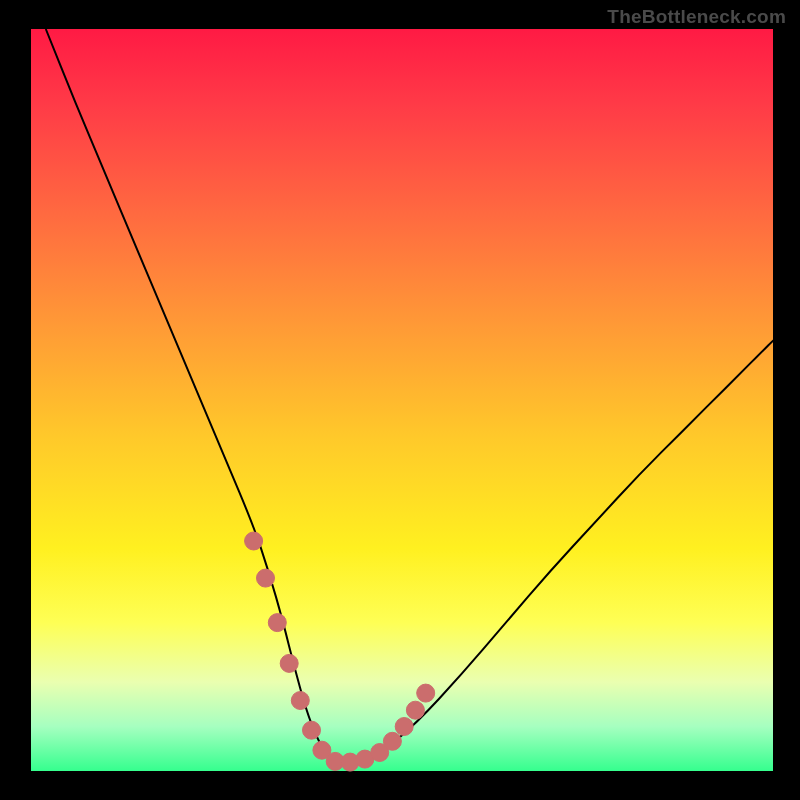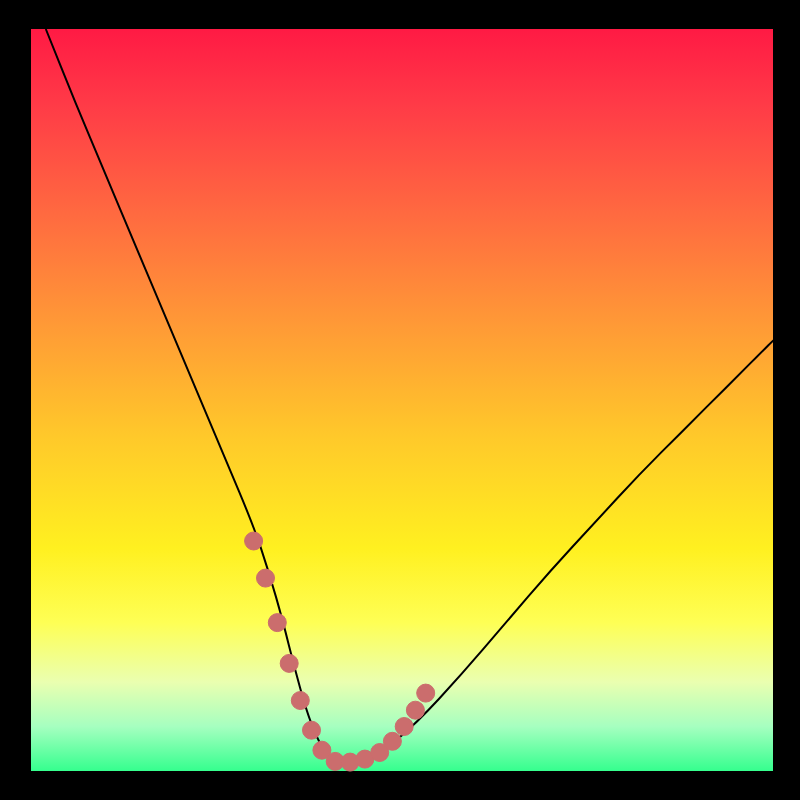--- a/index.html
+++ b/index.html
@@ -47,20 +47,21 @@
     left: 0;
     pointer-events: none;
   }
 </style>
 </head>
 <body>
 
 <div class="frame">
   <div class="plot" style="left: 31px; top: 29px; width: 742px; height: 742px;"></div>
 
+  <div class="watermark" style="right: 14px; top: 6px; font-size: 19px;">TheBottleneck.com</div>
 
   <svg class="curve" width="800" height="800">
     <path fill="none" stroke-width="2" d="M 45.8 29.0 Q 45.8 29.0 60.7 66.1 Q 75.5 103.2 90.4 138.4 Q 105.2 173.7 120.0 208.9 Q 134.9 244.2 149.7 279.4 Q 164.6 314.7 179.4 349.9 Q 194.2 385.2 209.1 420.4 Q 223.9 455.7 238.8 490.9 Q 253.6 526.1 261.0 548.4 Q 268.4 570.7 275.9 596.6 Q 283.3 622.6 288.8 644.9 Q 294.4 667.1 300.0 687.5 Q 305.5 707.9 311.1 722.8 Q 316.7 737.6 322.2 746.9 Q 327.8 756.2 335.2 759.1 Q 342.6 762.1 350.1 762.1 Q 357.5 762.1 368.6 758.0 Q 379.7 753.9 398.3 738.4 Q 416.8 722.8 439.1 698.7 Q 461.4 674.5 483.6 648.6 Q 505.9 622.6 528.1 596.6 Q 550.4 570.7 572.7 546.5 Q 594.9 522.4 617.2 498.3 Q 639.4 474.2 661.7 451.9 Q 684.0 429.7 706.2 407.4 Q 728.5 385.2 750.7 362.9 T 773.0 340.6" stroke="#000000"></path>
     <g>
         <circle cx="253.6" cy="541.0" r="9" fill="#cb6d6d" stroke="#cb6d6d" stroke-width="1"></circle>
         <circle cx="265.5" cy="578.1" r="9" fill="#cb6d6d" stroke="#cb6d6d" stroke-width="1"></circle>
         <circle cx="277.3" cy="622.6" r="9" fill="#cb6d6d" stroke="#cb6d6d" stroke-width="1"></circle>
         <circle cx="289.2" cy="663.4" r="9" fill="#cb6d6d" stroke="#cb6d6d" stroke-width="1"></circle>
         <circle cx="300.3" cy="700.5" r="9" fill="#cb6d6d" stroke="#cb6d6d" stroke-width="1"></circle>
         <circle cx="311.5" cy="730.2" r="9" fill="#cb6d6d" stroke="#cb6d6d" stroke-width="1"></circle>

